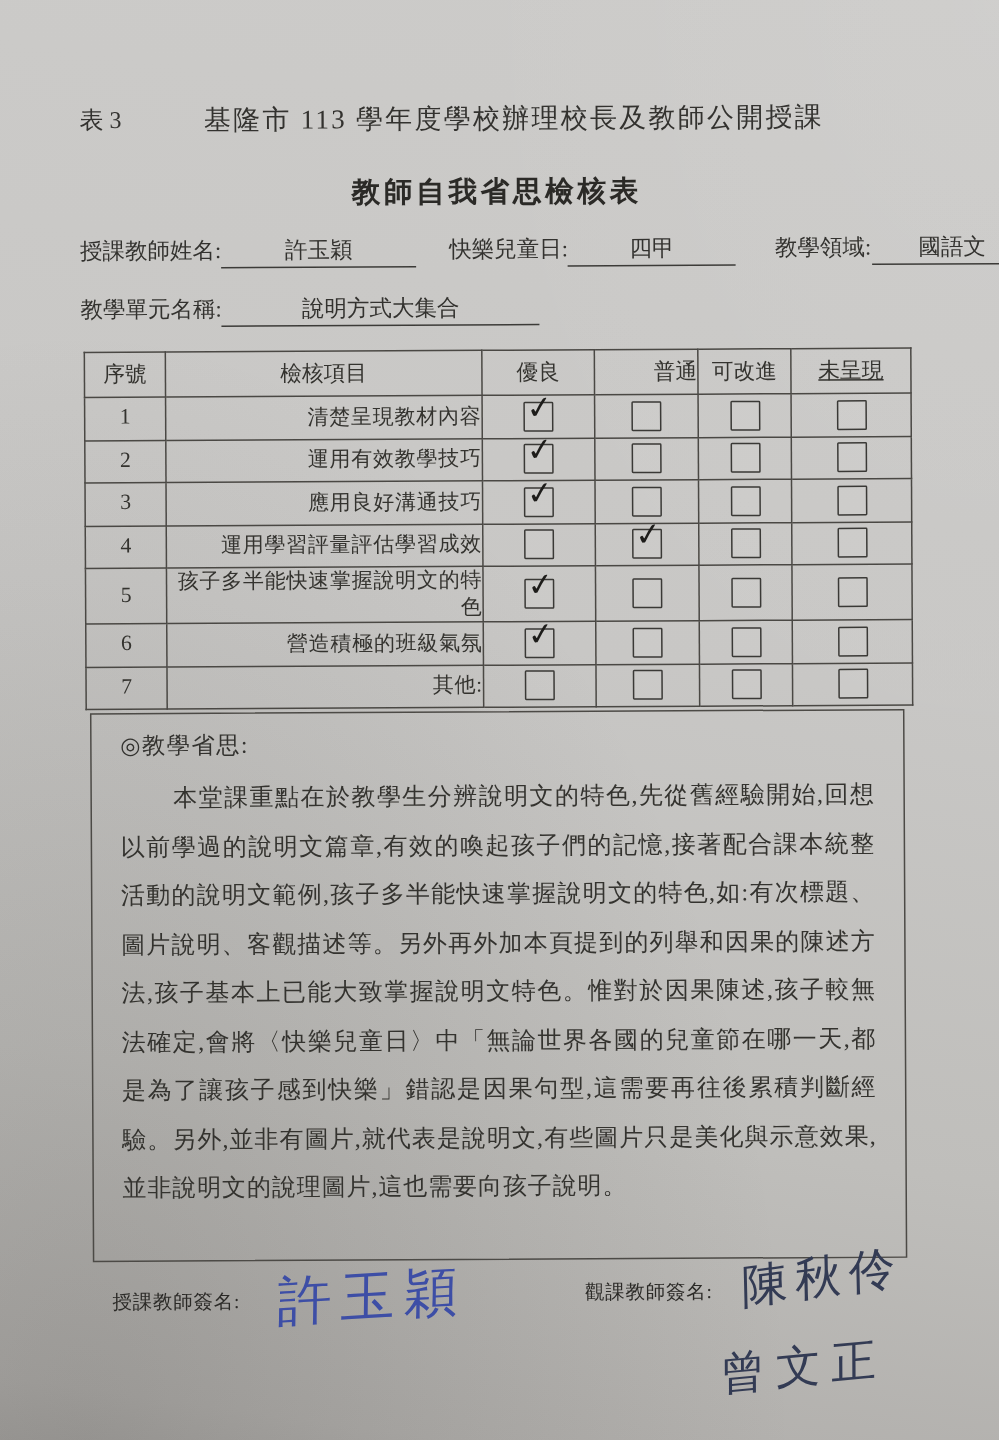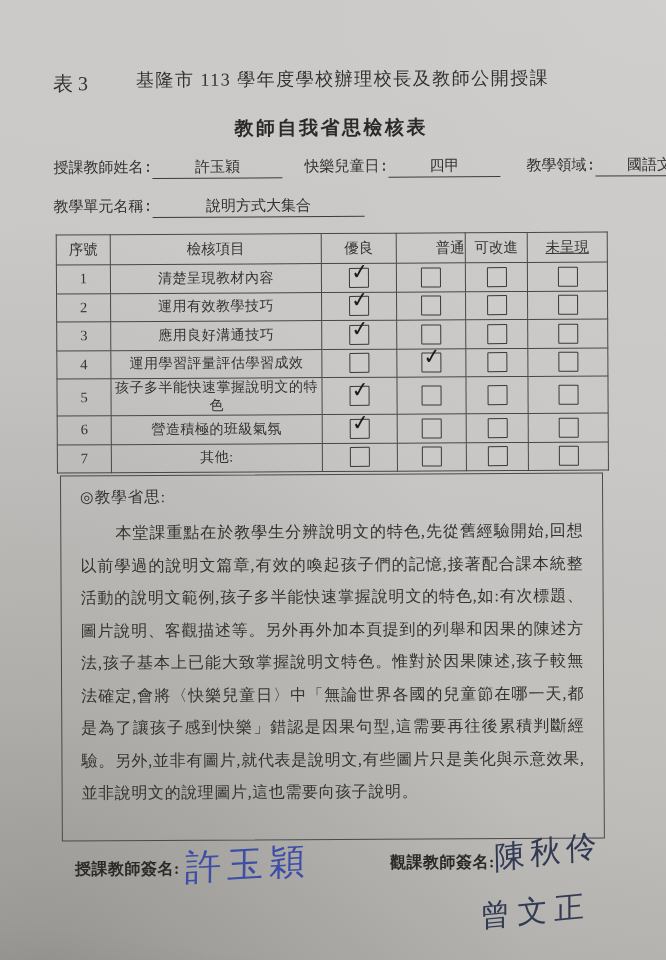--- a/index.html
+++ b/index.html
@@ -13,30 +13,30 @@
     background:linear-gradient(188deg,#cccbc9 0%,#c8c7c5 45%,#bfbebb 75%,#b1afac 96%,#a9a7a4 100%);
   }
   .sheet::before{
     content:"";position:absolute;inset:0;pointer-events:none;
     background:radial-gradient(ellipse at 8% 102%,rgba(60,58,55,.20),rgba(60,58,55,0) 55%),
                radial-gradient(ellipse at 100% 0%,rgba(255,255,255,.07),rgba(255,255,255,0) 40%);
   }
   .content{position:absolute;inset:0;transform:rotate(-0.3deg);}
 
   
-  .tbl-label{position:absolute;left:55px;top:69px;font-size:20px;text-align:center;}
+  .tbl-label{position:absolute;left:55px;top:69px;font-size:16px;text-align:center;}
   .form-title{position:absolute;left:138px;top:67px;font-size:18px;letter-spacing:1.5px;}
   .form-subtitle{position:absolute;left:0;right:0;top:115px;text-align:center;
     font-size:19px;font-weight:bold;letter-spacing:2.5px;color:#2b2a27;}
 
   
   .info-row{position:absolute;left:55px;font-size:15px;white-space:nowrap;}
   .info-row.r1{top:157px;}
   .info-row.r2{top:196px;}
-  .fld{display:inline-block;font-family:Liberation Mono, monospace;}
+  .fld{display:inline-block;}
   .fld-val{display:inline-block;text-align:center;border-bottom:1.2px solid #3c3b38;
     padding:0 6px 1px 6px;font-size:15px;}
   .w-name{min-width:118px;}
   .w-class{min-width:100px;text-align:center;}
   .w-domain{min-width:96px;}
   .w-unit{min-width:200px;text-align:center;}
   .gap1{display:inline-block;width:22px;}
   .gap2{display:inline-block;width:26px;}
 
   
@@ -48,40 +48,40 @@
   table.check th,table.check td{
     border:1.1px solid #4a4844;padding:0;vertical-align:middle;
     font-weight:normal;
   }
   table.check thead tr{height:30px;}
   table.check tbody tr{height:28.5px;}
   th.c-no{width:53px;}  th.c-item{width:210px;}
   th.c-r1{width:74px;}  th.c-r2{width:68px;text-align:right;}
   th.c-r3{width:61px;}  th.c-r4{width:79px;text-decoration:underline;}
   td.no,th{text-align:center;}
-  td.item{text-align:center;padding-left:13px;font-size:14px;letter-spacing:.5px;}
+  td.item{text-align:right;padding-left:13px;font-size:14px;letter-spacing:.5px;}
   td.box{text-align:center;}
   .cb{position:relative;display:inline-block;width:18px;height:18px;
     border:1.7px solid #3a3936;border-radius:1px;vertical-align:middle;background:rgba(255,255,255,.06);}
   .cb .mk{position:absolute;left:1px;top:-7px;font-size:21px;line-height:21px;
     color:#1d1c1a;font-family:"DejaVu Sans",sans-serif;transform:rotate(-6deg);}
 
   
   .reflect{
     position:absolute;left:60px;top:474px;width:543px;height:366px;
     border:1.2px solid #4c4a46;box-sizing:border-box;padding:11px 19px 0 19px;
   }
   .reflect-heading{font-size:15.5px;letter-spacing:1px;}
   .reflect-body{
     margin-top:9px;font-size:16px;line-height:32.5px;letter-spacing:.6px;
     text-align:justify;text-indent:2.2em;color:#34332f;
   }
 
   
-  .sig-label{position:absolute;font-size:16px;font-weight:bold;color:#2b2a27;letter-spacing:.5px;}
+  .sig-label{position:absolute;font-size:13px;font-weight:normal;color:#2b2a27;letter-spacing:.5px;}
   .sig-label.t{left:73px;top:858px;}
   .sig-label.o{left:388px;top:853px;}
   .sig-hand{position:absolute;font-family:"DejaVu Sans",sans-serif;white-space:nowrap;}
   .sig-teacher{left:183px;top:840px;font-size:36px;color:#3d4ea6;
     transform:rotate(-3deg) skewX(-4deg);letter-spacing:6px;}
   .sig-obs1{left:492px;top:832px;font-size:31px;color:#333b54;
     transform:rotate(-7deg) skewX(-6deg);letter-spacing:5px;}
   .sig-obs2{left:478px;top:892px;font-size:30px;color:#333b54;
     transform:rotate(-5deg) skewX(-5deg);letter-spacing:7px;}
 </style>

